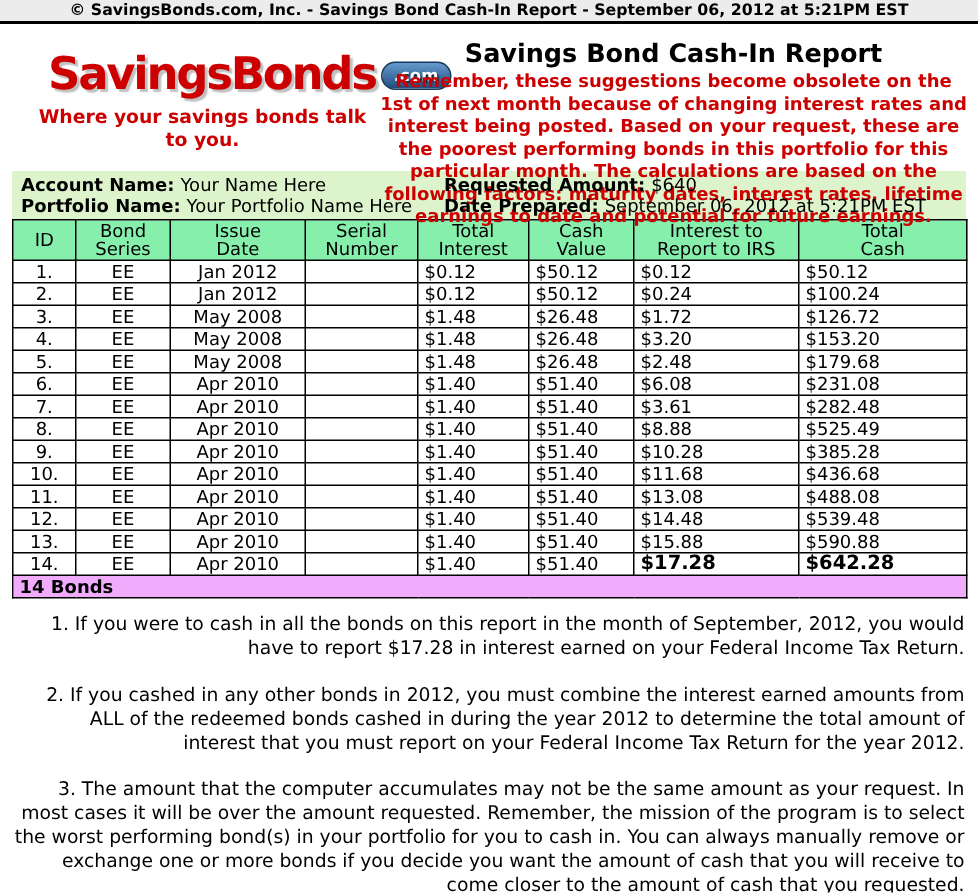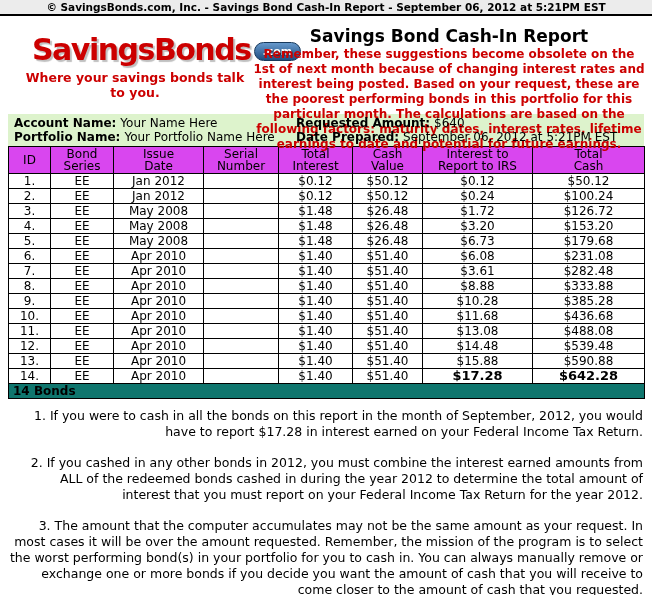--- a/index.html
+++ b/index.html
@@ -40,33 +40,33 @@
   .acct-right { flex:1; }
   .acct-label { font-weight:bold; display:inline-block; }
   .acct-left .acct-label { min-width:86px; }
   .acct-val { padding-left:4px;margin-top:22px; }
 
   table.bonds {
     border-collapse:collapse; width:636px; margin:0 8px; font-size:12px;
     table-layout:fixed;
   }
   table.bonds th {
-    background:#d946ef; font-weight:normal; border:1px solid #000;
+    background:#86efac; font-weight:normal; border:1px solid #000;
     text-align:center; padding:1px 3px; white-space:pre-line; line-height:12px;
     font-size:12px;
   }
   table.bonds td {
     border:1px solid #000; padding:0px 4px; line-height:14px; height:15px;
     overflow:hidden; white-space:nowrap;
   }
   .c-center { text-align:center; }
-  .c-right { text-align:center; }
+  .c-right { text-align:left; }
   td.emph { font-weight:bold; font-size:13px; }
   td.summary-cell {
-    background:#0f766e; font-weight:bold; text-align:left; padding:1px 6px;
+    background:#f0abfc; font-weight:bold; text-align:left; padding:1px 6px;
     white-space:pre;
   }
 
   .notes { margin:9px 9px 0 9px; font-size:12.5px; line-height:16px; }
   .notes p { margin-bottom:15px;text-align:right; }
 </style>
 </head>
 <body>
 
 <div class="top-bar">
@@ -176,21 +176,21 @@
         <td class="c-right">$3.20</td>
         <td class="c-right">$153.20</td>
       </tr>
       <tr>
         <td class="c-center">5.</td>
         <td class="c-center">EE</td>
         <td class="c-center">May 2008</td>
         <td class="c-center"></td>
         <td class="c-right">$1.48</td>
         <td class="c-right">$26.48</td>
-        <td class="c-right">$6.73</td>
+        <td class="c-right">$2.48</td>
         <td class="c-right">$179.68</td>
       </tr>
       <tr>
         <td class="c-center">6.</td>
         <td class="c-center">EE</td>
         <td class="c-center">Apr 2010</td>
         <td class="c-center"></td>
         <td class="c-right">$1.40</td>
         <td class="c-right">$51.40</td>
         <td class="c-right">$6.08</td>
@@ -207,21 +207,21 @@
         <td class="c-right">$282.48</td>
       </tr>
       <tr>
         <td class="c-center">8.</td>
         <td class="c-center">EE</td>
         <td class="c-center">Apr 2010</td>
         <td class="c-center"></td>
         <td class="c-right">$1.40</td>
         <td class="c-right">$51.40</td>
         <td class="c-right">$8.88</td>
-        <td class="c-right">$333.88</td>
+        <td class="c-right">$525.49</td>
       </tr>
       <tr>
         <td class="c-center">9.</td>
         <td class="c-center">EE</td>
         <td class="c-center">Apr 2010</td>
         <td class="c-center"></td>
         <td class="c-right">$1.40</td>
         <td class="c-right">$51.40</td>
         <td class="c-right">$10.28</td>
         <td class="c-right">$385.28</td>

